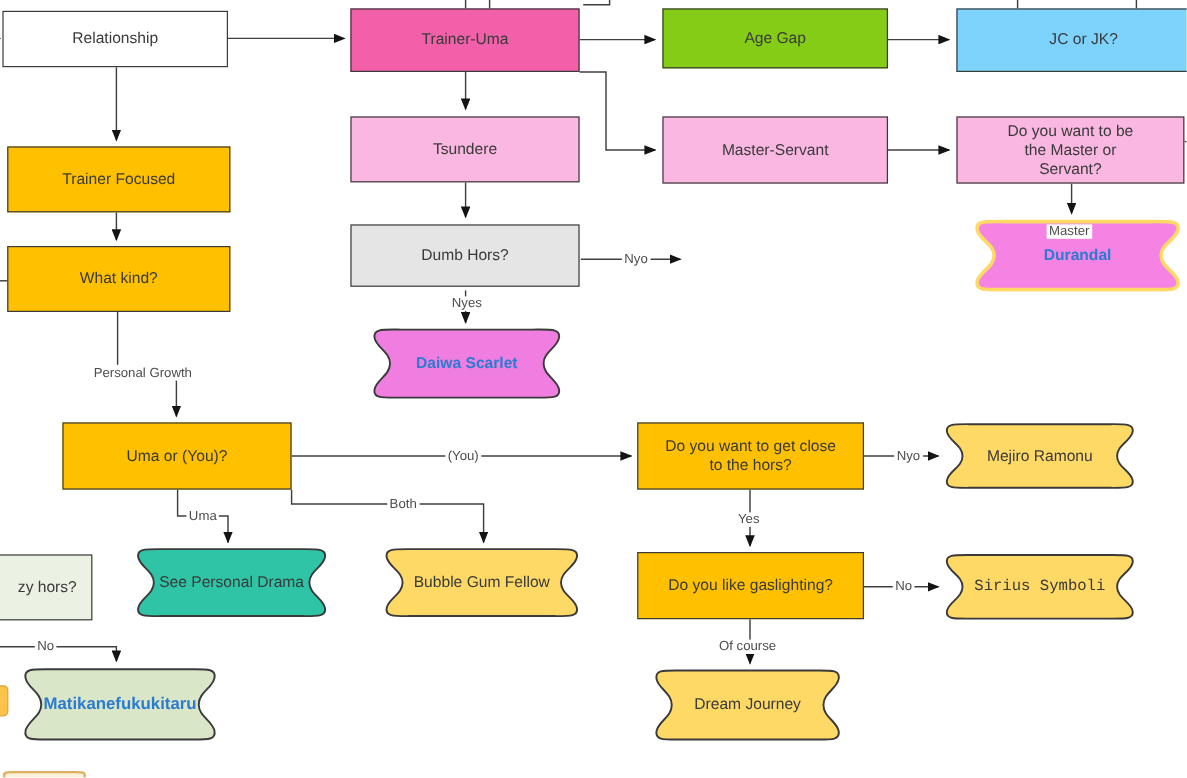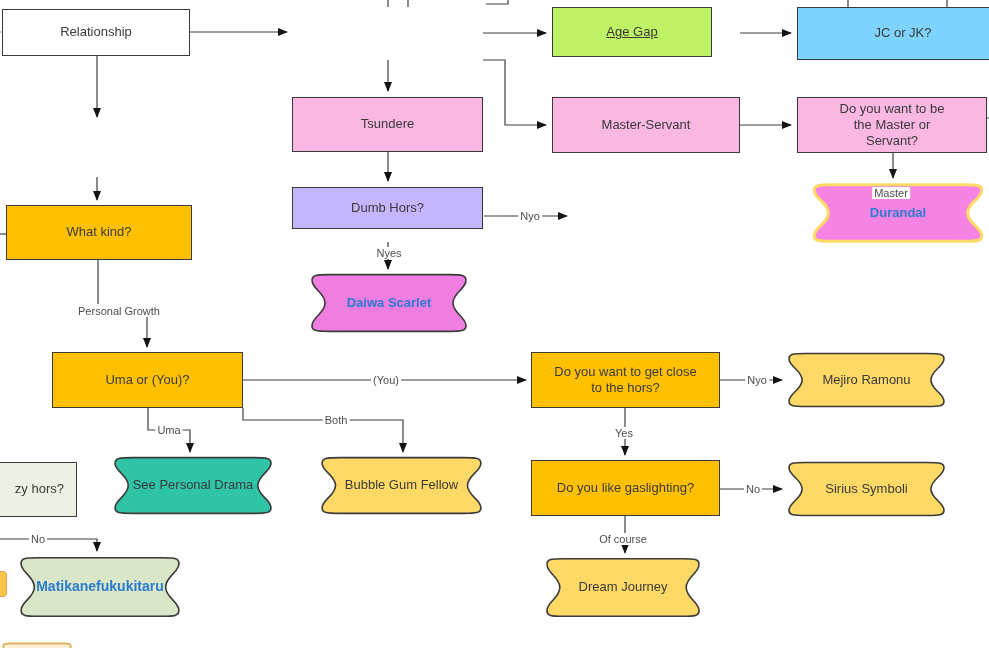--- a/index.html
+++ b/index.html
@@ -71,30 +71,36 @@
       <path d="M 720 380 H 782" marker-end="url(#arr)"></path>
       <path d="M 720 489 H 782" marker-end="url(#arr)"></path>
       <path d="M 625 516 V 553" marker-end="url(#arr)"></path>
       <path d="M 0 539 H 97 V 551" marker-end="url(#arr)"></path>
     </g>
   </svg>
 
   <div class="node rect" style="left: 2px; top: 9px; width: 188px; height: 47px; background-color: rgb(255, 255, 255);">
     <span>Relationship</span>
   </div>
+  <div class="node rect" style="left: 6px; top: 122px; width: 186px; height: 55px; background-color: rgb(255, 192, 0);">
+    <span>Trainer Focused</span>
+  </div>
   <div class="node rect" style="left: 6px; top: 205px; width: 186px; height: 55px; background-color: rgb(255, 192, 0);">
     <span>What kind?</span>
+  </div>
+  <div class="node rect" style="left: 292px; top: 7px; width: 191px; height: 53px; background-color: rgb(241, 96, 168);">
+    <span>Trainer-Uma</span>
   </div>
   <div class="node rect" style="left: 292px; top: 97px; width: 191px; height: 55px; background-color: rgb(249, 183, 225);">
     <span>Tsundere</span>
   </div>
-  <div class="node rect" style="left: 292px; top: 187px; width: 191px; height: 42px; background-color: #c4b5fd;">
+  <div class="node rect" style="left: 292px; top: 187px; width: 191px; height: 52px; background-color: #e5e5e5;">
     <span>Dumb Hors?</span>
   </div>
-  <div class="node rect" style="left: 552px; top: 7px; width: 160px; height: 50px; background-color: #bef264; text-decoration: underline;">
+  <div class="node rect" style="left: 552px; top: 7px; width: 188px; height: 50px; background-color: #84cc16;">
     <span>Age Gap</span>
   </div>
   <div class="node rect" style="left: 797px; top: 7px; width: 212px; height: 53px; background-color: #7dd3fc;">
     <span>JC or JK?</span>
   </div>
   <div class="node rect" style="left: 552px; top: 97px; width: 188px; height: 56px; background-color: rgb(249, 183, 225);">
     <span>Master-Servant</span>
   </div>
   <div class="node rect" style="left: 797px; top: 97px; width: 190px; height: 56px; padding: 0px 31px; background-color: rgb(249, 183, 225);">
     <span>Do you want to be the Master or Servant?</span>
@@ -123,21 +129,21 @@
       <path class="banner-path" stroke="#FFD966" stroke-width="3" vector-effect="non-scaling-stroke" fill="#F483E3" d="M 32 3 L 168 3 C 188 3 198 2 196 11 C 194 20 180 24 180 35 C 180 46 194 50 196 59 C 198 68 188 67 168 67 L 32 67 C 12 67 2 68 4 59 C 6 50 20 46 20 35 C 20 24 6 20 4 11 C 2 2 12 3 32 3 Z"></path>
     </svg>
     <span class="lbl blue">Durandal</span>
   </div>
   <div class="node banner" style="left:786px;top:351px;width:161px;height:58px;">
     <svg viewBox="0 0 200 70" preserveAspectRatio="none">
       <path class="banner-path" stroke="#3a3a3a" stroke-width="1.6" vector-effect="non-scaling-stroke" fill="#FFD966" d="M 32 3 L 168 3 C 188 3 198 2 196 11 C 194 20 180 24 180 35 C 180 46 194 50 196 59 C 198 68 188 67 168 67 L 32 67 C 12 67 2 68 4 59 C 6 50 20 46 20 35 C 20 24 6 20 4 11 C 2 2 12 3 32 3 Z"></path>
     </svg>
     <span class="lbl">Mejiro Ramonu</span>
   </div>
-  <div class="node banner" style="left:786px;top:460px;width:161px;height:58px;">
+  <div class="node banner" style="left:786px;top:460px;width:161px;height:58px;font-family:Liberation Mono, monospace;">
     <svg viewBox="0 0 200 70" preserveAspectRatio="none">
       <path class="banner-path" stroke="#3a3a3a" stroke-width="1.6" vector-effect="non-scaling-stroke" fill="#FFD966" d="M 32 3 L 168 3 C 188 3 198 2 196 11 C 194 20 180 24 180 35 C 180 46 194 50 196 59 C 198 68 188 67 168 67 L 32 67 C 12 67 2 68 4 59 C 6 50 20 46 20 35 C 20 24 6 20 4 11 C 2 2 12 3 32 3 Z"></path>
     </svg>
     <span class="lbl">Sirius Symboli</span>
   </div>
   <div class="node banner" style="left:544px;top:556px;width:158px;height:63px;">
     <svg viewBox="0 0 200 70" preserveAspectRatio="none">
       <path class="banner-path" stroke="#3a3a3a" stroke-width="1.6" vector-effect="non-scaling-stroke" fill="#FFD966" d="M 32 3 L 168 3 C 188 3 198 2 196 11 C 194 20 180 24 180 35 C 180 46 194 50 196 59 C 198 68 188 67 168 67 L 32 67 C 12 67 2 68 4 59 C 6 50 20 46 20 35 C 20 24 6 20 4 11 C 2 2 12 3 32 3 Z"></path>
     </svg>
     <span class="lbl">Dream Journey</span>

